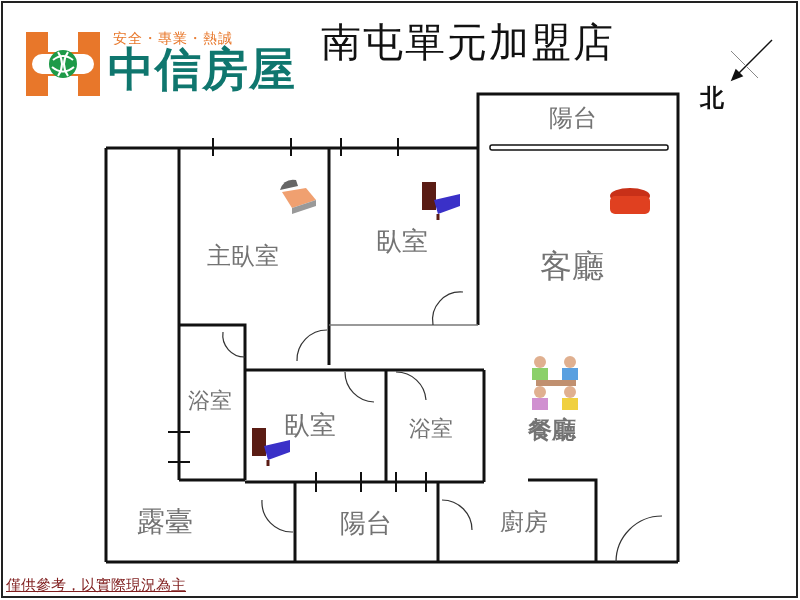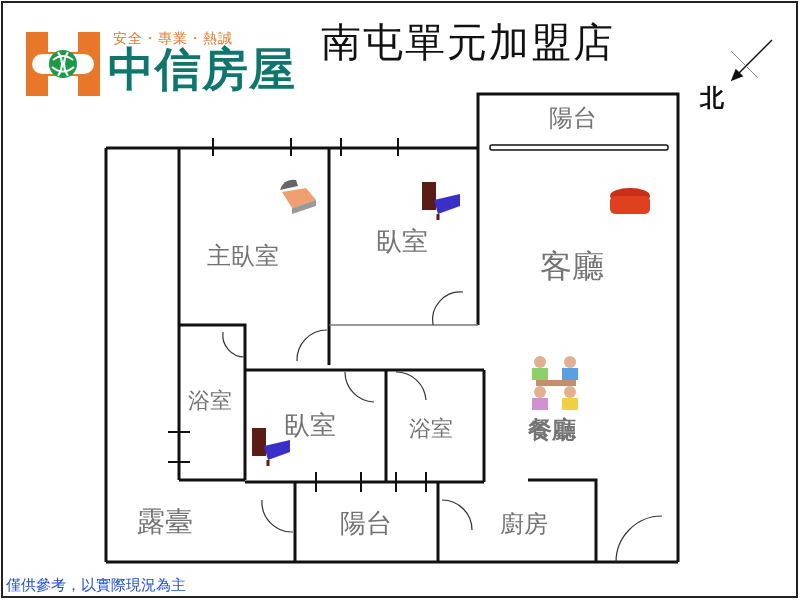--- a/index.html
+++ b/index.html
@@ -4,21 +4,21 @@
   <style>
     * { margin: 0; padding: 0; box-sizing: border-box; }
     body { width: 800px; height: 600px; background: #fff; overflow: hidden; position: relative;
       font-family: "DejaVu Sans", "Liberation Sans", sans-serif; }
     .frame { position: absolute; left: 1px; top: 1px; width: 797px; height: 597px; border: 2px solid #222; }
     .logo-box { position: absolute; left: 26px; top: 32px; width: 74px; height: 64px; }
     .slogan { position: absolute; left: 113px; top: 30px; font-size: 14px; color: #e8772a; letter-spacing: 1px; }
     .brand { position: absolute; left: 108px; top: 46px; font-size: 46px; font-weight: bold; color: #0f766e; letter-spacing: 1px; line-height: 1; }
     .store { position: absolute; left: 321px; top: 22px; font-size: 40px; color: #111; letter-spacing: 2px; line-height: 1; }
     .north { position: absolute; left: 700px; top: 82px; font-size: 24px; font-weight: bold; color: #111; }
-    .disclaimer { position: absolute; left: 6px; top: 576px; font-size: 15px; color: #1d4ed8; }
+    .disclaimer { position: absolute; left: 6px; top: 576px; font-size: 15px; color: #7f1d1d; text-decoration: underline; }
     svg.plan { position: absolute; left: 0; top: 0; }
     .room-label { position: absolute; color: #737373; white-space: nowrap; line-height: 1; }
   </style>
 </head>
 <body>
 
 <div class="frame"></div>
 
 <div class="logo-box">
   <svg width="74" height="64" viewBox="0 0 74 64">
@@ -105,21 +105,21 @@
 <div class="room-label" style="left:207px;top:244px;font-size:24px;">主臥室</div>
 <div class="room-label" style="left:376px;top:228px;font-size:26px;">臥室</div>
 <div class="room-label" style="left:540px;top:222px;font-size:32px;margin-top:28px;">客廳</div>
 <div class="room-label" style="left:188px;top:390px;font-size:22px;">浴室</div>
 <div class="room-label" style="left:284px;top:412px;font-size:26px;">臥室</div>
 <div class="room-label" style="left:409px;top:418px;font-size:22px;">浴室</div>
 <div class="room-label" style="left:528px;top:418px;font-size:24px;font-weight:bold;">餐廳</div>
 <div class="room-label" style="left:137px;top:508px;font-size:28px;">露臺</div>
 <div class="room-label" style="left:340px;top:510px;font-size:26px;">陽台</div>
 <div class="room-label" style="left:549px;top:106px;font-size:24px;">陽台</div>
-<div class="room-label" style="left:500px;top:512px;font-size:24px;">廚房</div>
+<div class="room-label" style="left:500px;top:512px;font-size:24px;font-family:Liberation Mono, monospace;">廚房</div>
 
 <svg style="position:absolute;left:276px;top:176px" width="42" height="40">
   <path d="M4 14 Q8 2 20 4 L22 10 Z" fill="#666"></path>
     <polygon points="6,16 30,12 40,24 16,32" fill="#f0a070"></polygon>
     <polygon points="16,32 40,24 40,30 16,38" fill="#999"></polygon>
 </svg>
 <svg style="position:absolute;left:420px;top:180px" width="42" height="40">
   <rect x="2" y="2" width="14" height="28" fill="#5a1c14"></rect>
     <polygon points="14,20 40,14 40,26 18,34" fill="#3a30c8"></polygon>
     <line x1="18" y1="34" x2="18" y2="40" stroke="#5a1c14" stroke-width="3"></line>

